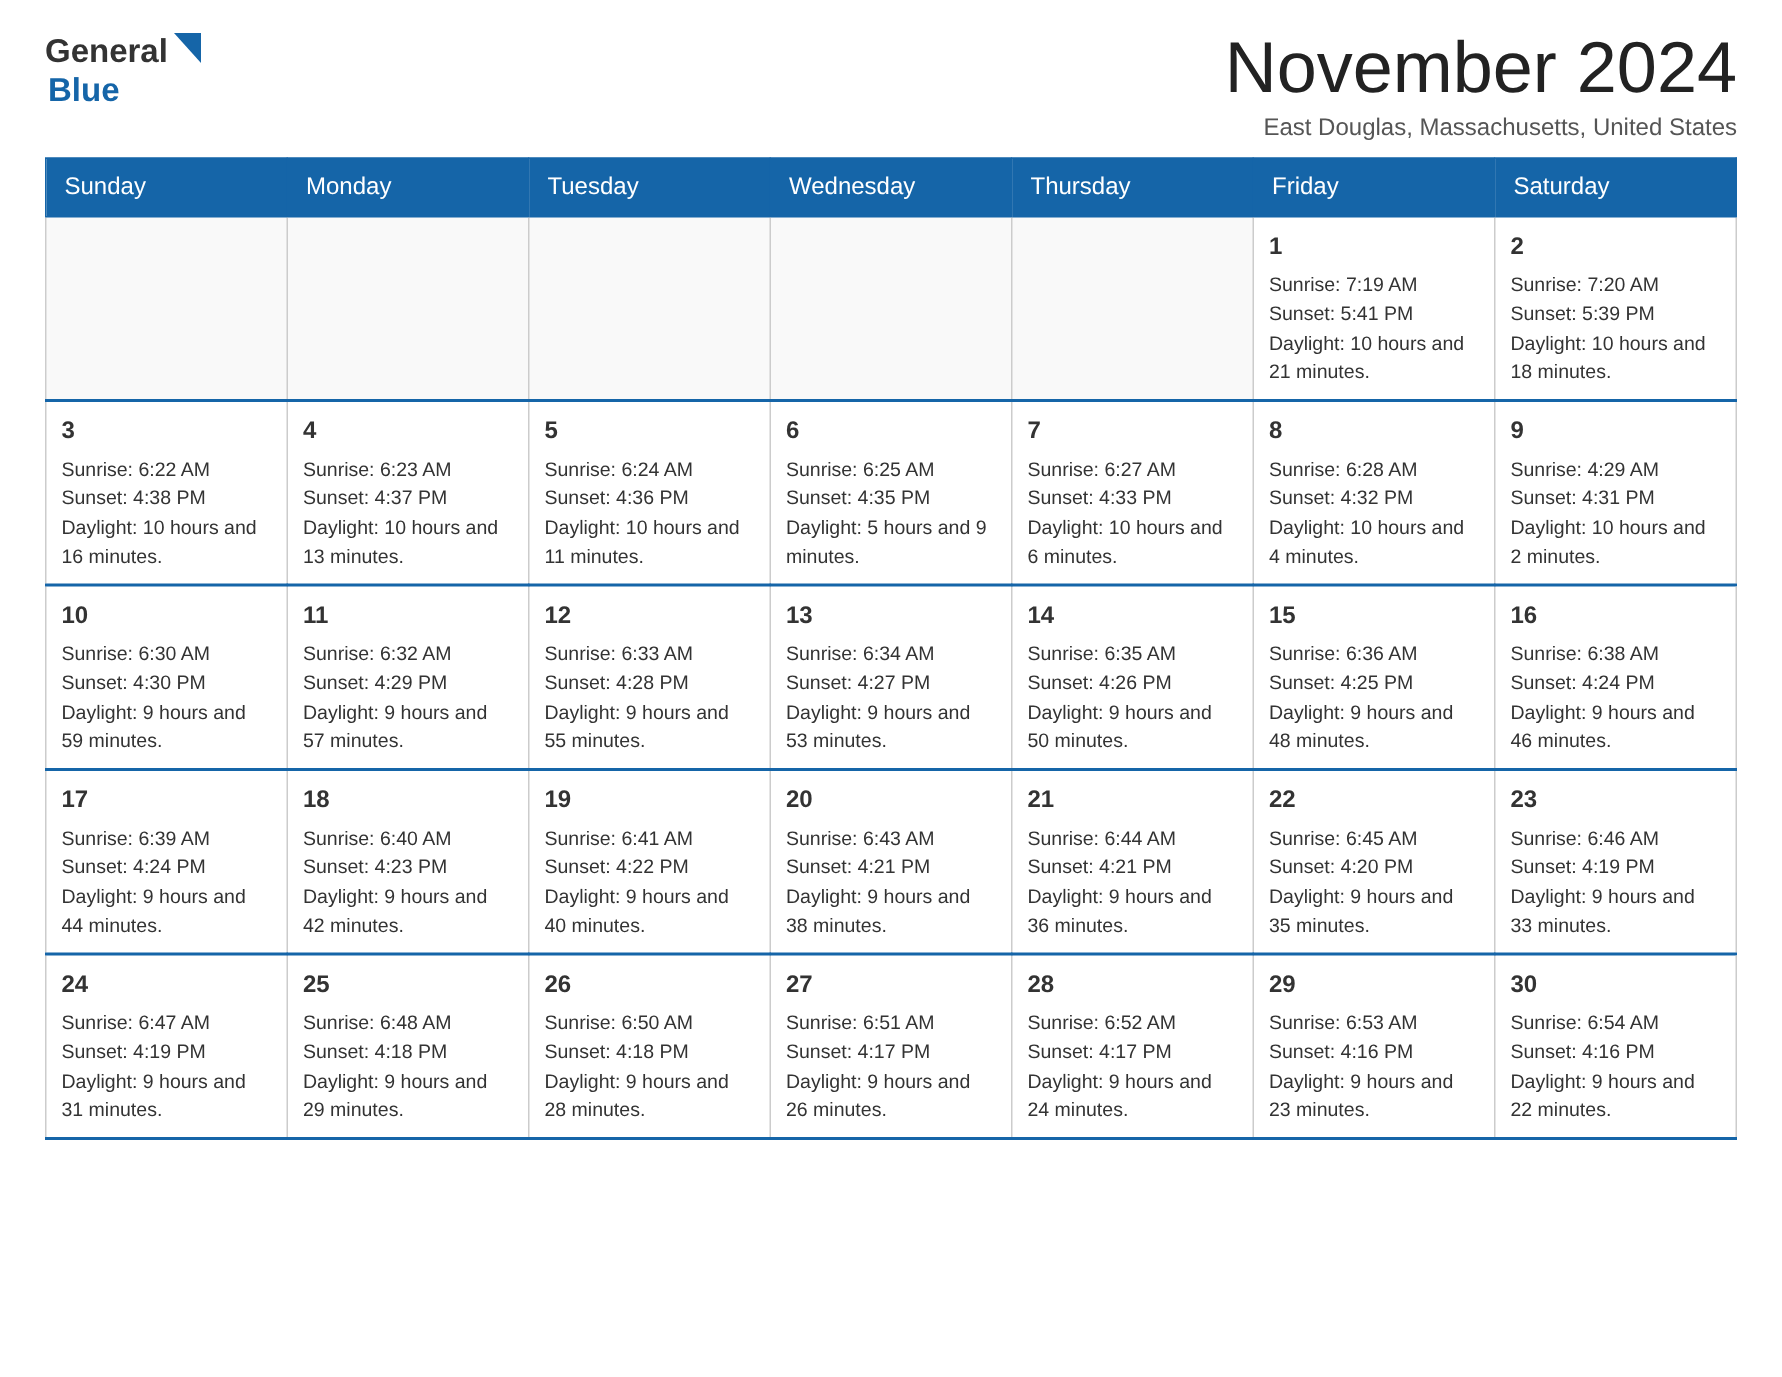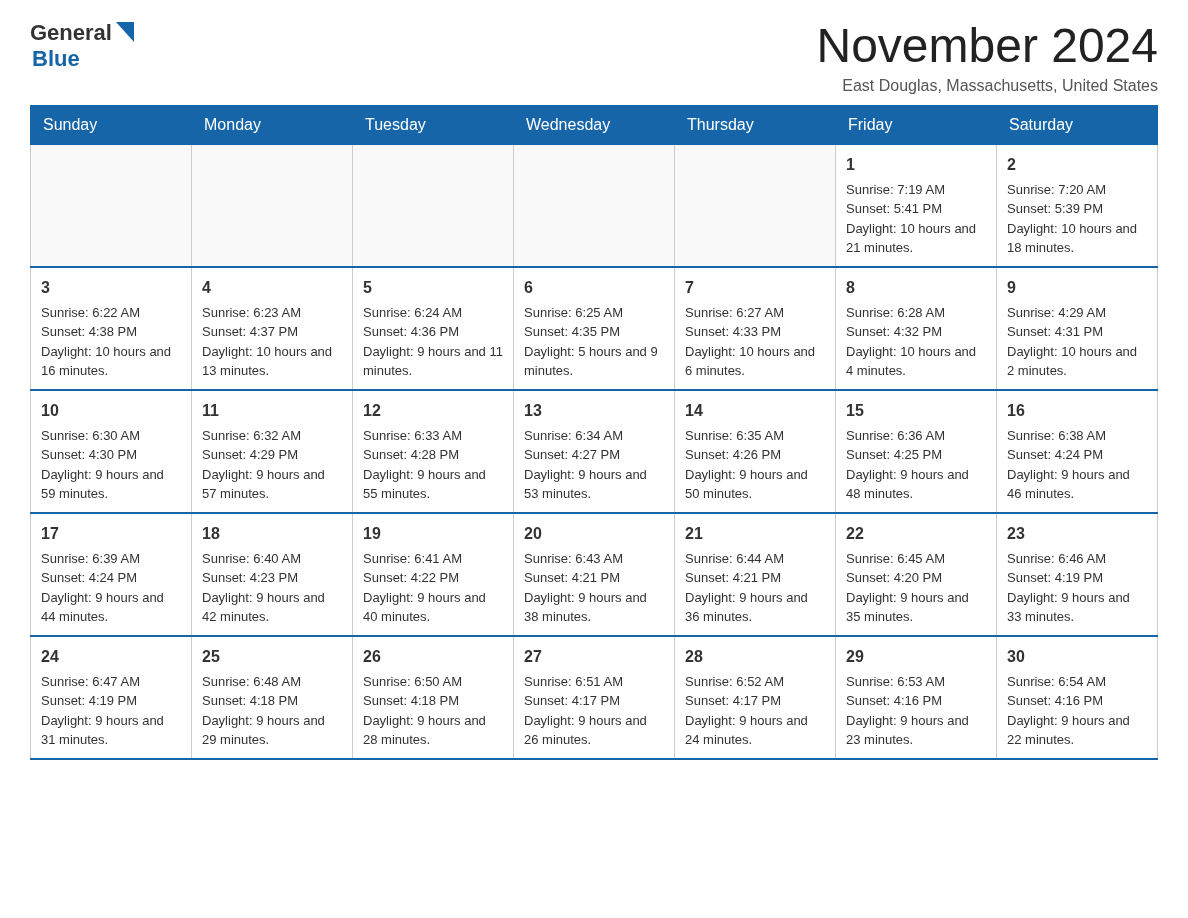--- a/index.html
+++ b/index.html
@@ -155,21 +155,21 @@
         <td>
           <span class="day-number">4</span>
           <div class="day-info">Sunrise: 6:23 AM</div>
           <div class="day-info">Sunset: 4:37 PM</div>
           <div class="day-info">Daylight: 10 hours and 13 minutes.</div>
         </td>
         <td>
           <span class="day-number">5</span>
           <div class="day-info">Sunrise: 6:24 AM</div>
           <div class="day-info">Sunset: 4:36 PM</div>
-          <div class="day-info">Daylight: 9 hours and 11 minutes.</div>
+          <div class="day-info">Daylight: 10 hours and 11 minutes.</div>
         </td>
         <td>
           <span class="day-number">6</span>
           <div class="day-info">Sunrise: 6:25 AM</div>
           <div class="day-info">Sunset: 4:35 PM</div>
           <div class="day-info">Daylight: 5 hours and 9 minutes.</div>
         </td>
         <td>
           <span class="day-number">7</span>
           <div class="day-info">Sunrise: 6:27 AM</div>

